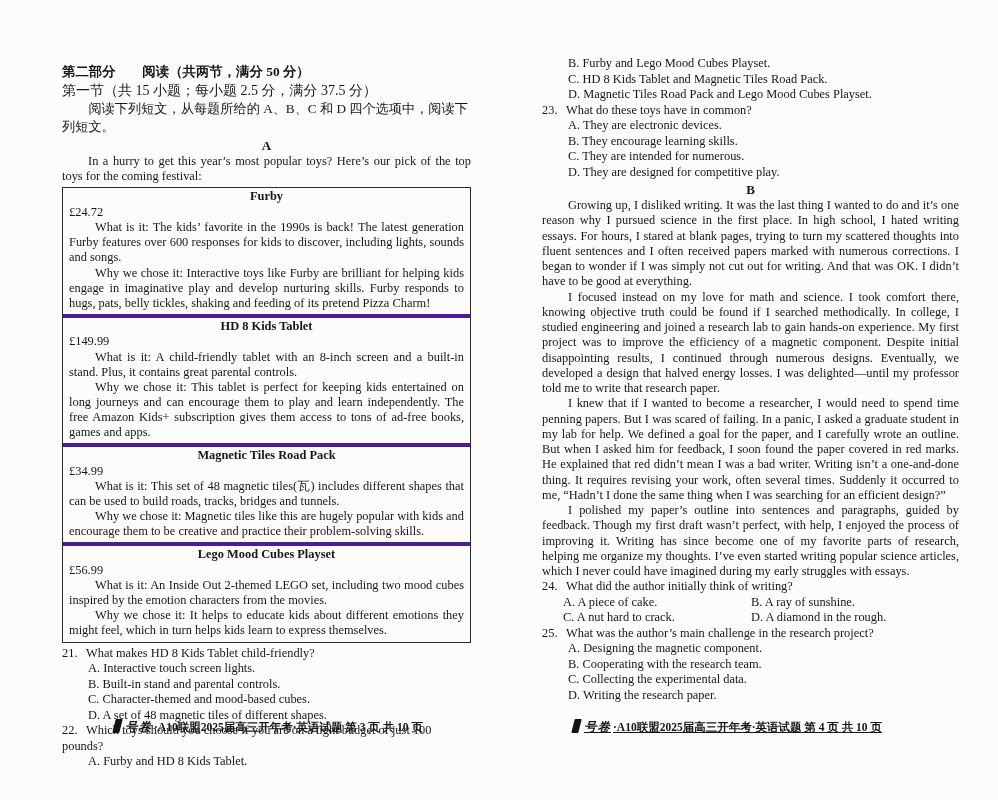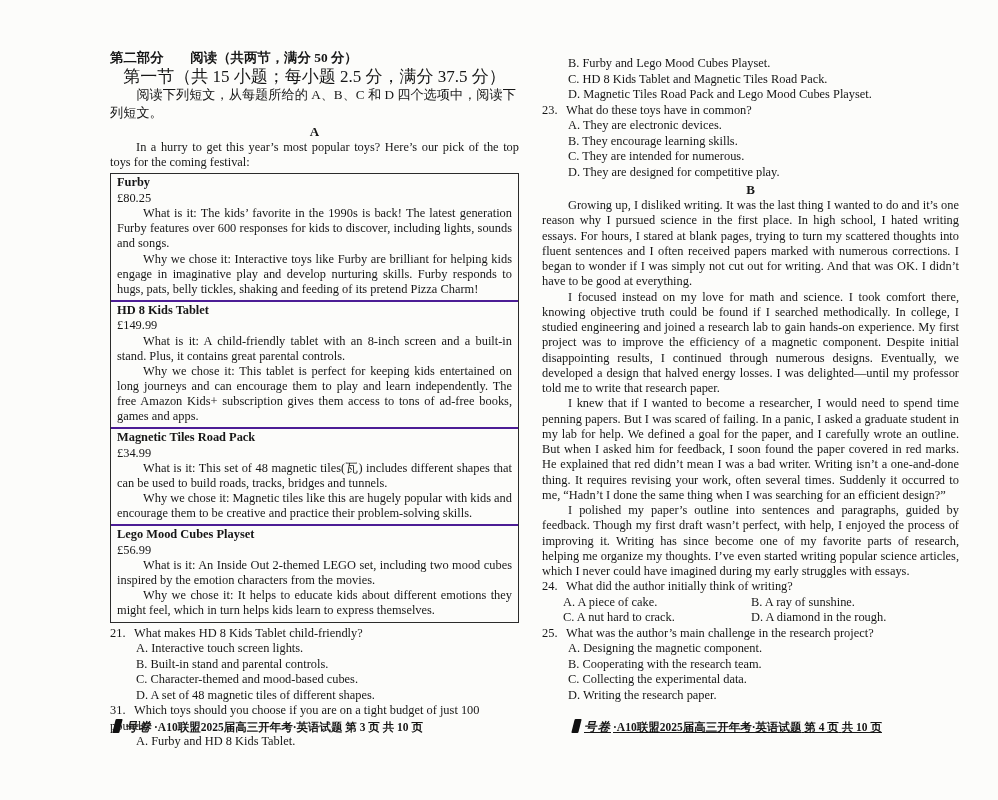--- a/index.html
+++ b/index.html
@@ -6,38 +6,38 @@
   .page {
     position:relative;
     width:998px; height:800px;
     background:#fcfcfa;
     color:#161616;
     font-family:"Liberation Serif","DejaVu Serif",serif;
     overflow:hidden;
     margin:0 auto;
   }
   .col { position:absolute; font-size:12.4px; line-height:15.2px; }
-  .col-left  { left:62px;  top:48px; width:409px;margin-left:48px; }
+  .col-left  { left:62px;  top:62px; width:409px; }
   .col-right { left:542px; top:56px; width:417px; }
 
   
   .cn-h1 { font-weight:bold; font-size:13.4px; line-height:19px; }
-  .cn-h2 { font-size:17px; line-height:19px;text-align:center; }
+  .cn-h2 { font-size:14px; line-height:19px; }
   .cn-instr { font-size:13.2px; line-height:18px; text-indent:2em; }
 
   .passage-label { text-align:center; font-weight:bold; font-size:13px; line-height:17px; margin-top:1px; }
 
   p.body { margin:0; text-align:justify; }
   p.indent { text-indent:26px; }
 
   
   .toybox { border:1.4px solid #2b2b2b; margin-top:3px; }
-  .toy-section { border-top:2px solid #4c1d95; padding:1px 6px 3px 6px; }
+  .toy-section { border-top:4px solid #4c1d95; padding:1px 6px 3px 6px; }
   .toy-section:first-child { border-top:none; }
-  .toy-name { font-weight:bold; line-height:15.4px; }
+  .toy-name { font-weight:bold; line-height:15.4px;text-align:center; }
   .toy-price { line-height:15.4px; }
   .toy-section p { margin:0; text-align:justify; text-indent:26px; line-height:15.1px; }
 
   
   .questions { margin-top:3px; }
   .q-line { line-height:15.5px; }
   .q-num { display:inline-block; width:24px; }
   .q-opt { margin-left:26px; line-height:15.5px; }
   .q-opt2col { margin-left:21px; line-height:15.5px; }
   .q-opt2col .opt-a { display:inline-block; width:188px; }
@@ -74,21 +74,21 @@
   <div class="col col-left">
     <div class="cn-h1">第二部分　　阅读（共两节，满分 50 分）</div>
     <div class="cn-h2">第一节（共 15 小题；每小题 2.5 分，满分 37.5 分）</div>
     <div class="cn-instr">阅读下列短文，从每题所给的 A、B、C 和 D 四个选项中，阅读下列短文。</div>
     <div class="passage-label">A</div>
     <p class="body indent">In a hurry to get this year’s most popular toys? Here’s our pick of the top toys for the coming festival:</p>
 
     <div class="toybox">
       <div class="toy-section">
         <div class="toy-name">Furby</div>
-        <div class="toy-price">£80.25</div>
+        <div class="toy-price">£24.72</div>
         <p>What is it: The kids’ favorite in the 1990s is back! The latest generation Furby features over 600 responses for kids to discover, including lights, sounds and songs.</p>
         <p>Why we chose it: Interactive toys like Furby are brilliant for helping kids engage in imaginative play and develop nurturing skills. Furby responds to hugs, pats, belly tickles, shaking and feeding of its pretend Pizza Charm!</p>
       </div>
       <div class="toy-section">
         <div class="toy-name">HD 8 Kids Tablet</div>
         <div class="toy-price">£149.99</div>
         <p>What is it: A child-friendly tablet with an 8-inch screen and a built-in stand. Plus, it contains great parental controls.</p>
         <p>Why we chose it: This tablet is perfect for keeping kids entertained on long journeys and can encourage them to play and learn independently. The free Amazon Kids+ subscription gives them access to tons of ad-free books, games and apps.</p>
       </div>
       <div class="toy-section">
@@ -104,21 +104,21 @@
         <p>Why we chose it: It helps to educate kids about different emotions they might feel, which in turn helps kids learn to express themselves.</p>
       </div>
     </div>
 
     <div class="questions">
       <div class="q-line"><span class="q-num">21.</span><span>What makes HD 8 Kids Tablet child-friendly?</span></div>
       <div class="q-opt">A. Interactive touch screen lights.</div>
       <div class="q-opt">B. Built-in stand and parental controls.</div>
       <div class="q-opt">C. Character-themed and mood-based cubes.</div>
       <div class="q-opt">D. A set of 48 magnetic tiles of different shapes.</div>
-      <div class="q-line"><span class="q-num">31.</span><span>Which toys should you choose if you are on a tight budget of just 100 pounds?</span></div>
+      <div class="q-line"><span class="q-num">22.</span><span>Which toys should you choose if you are on a tight budget of just 100 pounds?</span></div>
       <div class="q-opt">A. Furby and HD 8 Kids Tablet.</div>
     </div>
   </div>
 
   <div class="col col-right">
     <div class="q-opt">B. Furby and Lego Mood Cubes Playset.</div>
     <div class="q-opt">C. HD 8 Kids Tablet and Magnetic Tiles Road Pack.</div>
     <div class="q-opt">D. Magnetic Tiles Road Pack and Lego Mood Cubes Playset.</div>
 
     <div class="q-line"><span class="q-num">23.</span><span>What do these toys have in common?</span></div>

